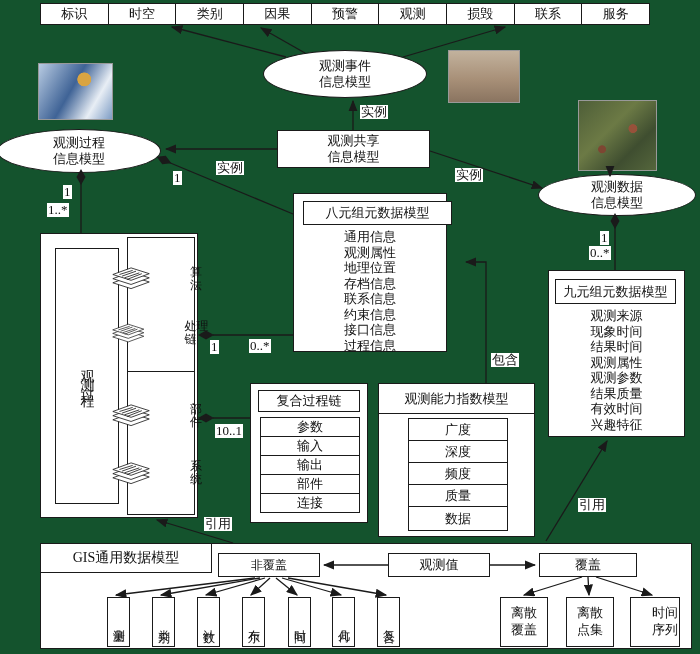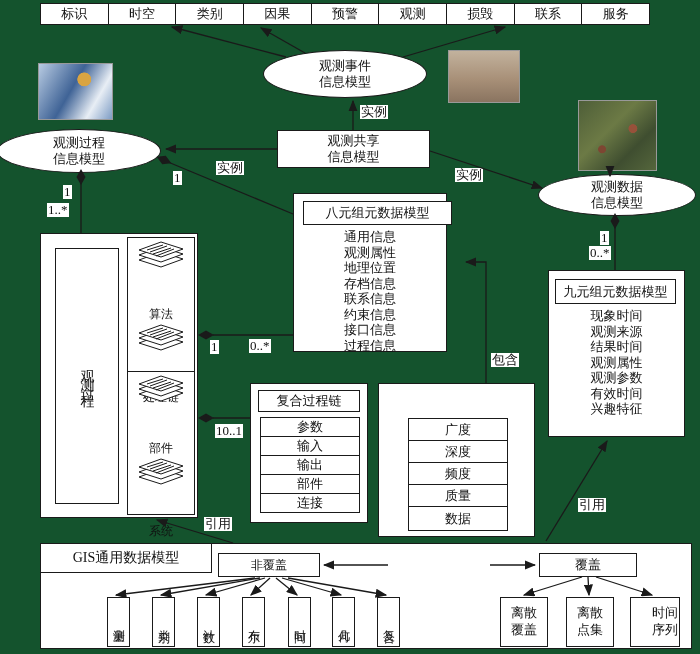--- a/index.html
+++ b/index.html
@@ -18,21 +18,21 @@
   .rows div{display:flex;align-items:center;justify-content:center;font-size:13px;
             border-bottom:1.3px solid #1a1a1a;box-sizing:border-box;}
   .rows div:last-child{border-bottom:none;}
   .cellrow{position:absolute;display:flex;border:1.5px solid #1a1a1a;background:#fff;box-sizing:border-box;}
   .cellrow .cell{flex:1;display:flex;align-items:center;justify-content:center;
                  border-right:1.3px solid #1a1a1a;font-size:13px;}
   .cellrow .cell:last-child{border-right:none;}
   .vtext{writing-mode:vertical-rl;text-orientation:upright;}
   .elbl{position:absolute;font-size:13px;white-space:nowrap;background:#fff;padding:0 1px;line-height:1.1;}
   .photo{position:absolute;border:1px solid #999;box-sizing:border-box;}
-  .stackgrp{display:flex;flex-direction:column;align-items:center;gap:40px;}
+  .stackgrp{display:flex;flex-direction:row;align-items:flex-end;gap:40px;}
   .stackgrp .slbl{font-size:12px;margin-top:0px;line-height:1.1;}
   svg.overlay{position:absolute;left:0;top:0;pointer-events:none;}
 </style>
 </head>
 <body>
 
 <div id="canvas">
 
   <div class="cellrow" style="left:40px;top:3px;width:610px;height:22px;">
     <div class="cell">标识</div>
@@ -92,25 +92,26 @@
       <div>联系信息</div>
       <div>约束信息</div>
       <div>接口信息</div>
       <div>过程信息</div>
     </div>
   </div>
 
   <div class="box" style="left:548px;top:270px;width:137px;height:167px;">
     <div class="titlebox" style="left:6px;top:8px;width:121px;height:25px;">九元组元数据模型</div>
     <div class="items" style="top:37px;">
+      <div>观测来源</div>
       <div>现象时间</div>
-      <div>观测来源</div>
       <div>结果时间</div>
       <div>观测属性</div>
       <div>观测参数</div>
+      <div>结果质量</div>
       <div>有效时间</div>
       <div>兴趣特征</div>
     </div>
   </div>
 
   <div class="box" style="left:40px;top:233px;width:158px;height:285px;"></div>
   <div class="box ctr" style="left:55px;top:248px;width:64px;height:256px;border-width:1.3px;">
     <div class="vtext" style="font-size:14px;letter-spacing:9px;">观测过程</div>
   </div>
   <div class="box" style="left:127px;top:237px;width:68px;height:278px;border-width:1.3px;">
@@ -191,32 +192,35 @@
     <div class="rows" style="left:9px;top:33px;width:100px;height:96px;">
       <div style="height:19px;">参数</div>
       <div style="height:19px;">输入</div>
       <div style="height:19px;">输出</div>
       <div style="height:19px;">部件</div>
       <div style="height:18px;">连接</div>
     </div>
   </div>
 
   <div class="box" style="left:378px;top:383px;width:157px;height:154px;">
+    <div style="position:absolute;left:0;right:0;top:0;height:30px;border-bottom:1.5px solid #1a1a1a;
+                display:flex;align-items:center;justify-content:center;font-size:13px;box-sizing:border-box;">观测能力指数模型</div>
     <div class="rows" style="left:29px;top:34px;width:100px;height:113px;font-family:Liberation Serif, serif;">
       <div style="height:22px;">广度</div>
       <div style="height:22px;">深度</div>
       <div style="height:22px;">频度</div>
       <div style="height:22px;">质量</div>
       <div style="height:23px;">数据</div>
     </div>
   </div>
 
   <div class="box" style="left:40px;top:543px;width:652px;height:106px;"></div>
   <div class="box ctr" style="left:40px;top:543px;width:172px;height:30px;font-size:14px;">GIS通用数据模型</div>
   <div class="box ctr" style="left:218px;top:553px;width:102px;height:24px;font-size:12px;">非覆盖</div>
+  <div class="box ctr" style="left:388px;top:553px;width:102px;height:24px;font-size:13px;">观测值</div>
   <div class="box ctr" style="left:539px;top:553px;width:98px;height:24px;font-size:13px;">覆盖</div>
 
   <div class="box ctr" style="left:107px;top:597px;width:23px;height:50px;">
       <span class="vtext" style="font-size:12px;letter-spacing:2px;">测量</span>
     </div>
   <div class="box ctr" style="left:152px;top:597px;width:23px;height:50px;">
       <span class="vtext" style="font-size:12px;letter-spacing:2px;">类别</span>
     </div>
   <div class="box ctr" style="left:197px;top:597px;width:23px;height:50px;">
       <span class="vtext" style="font-size:12px;letter-spacing:2px;">计数</span>

